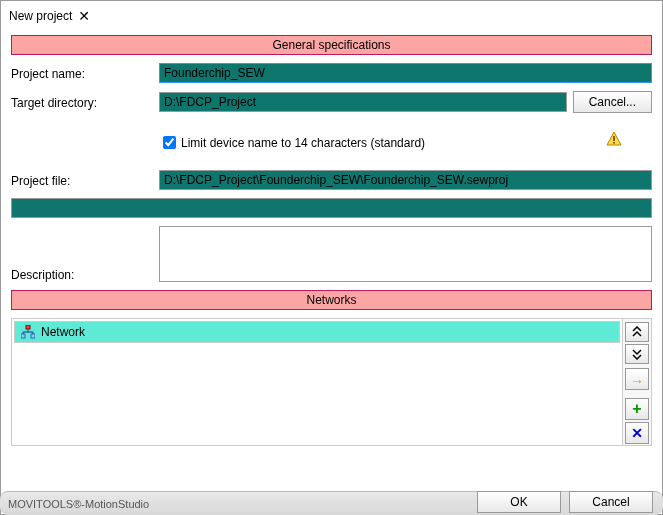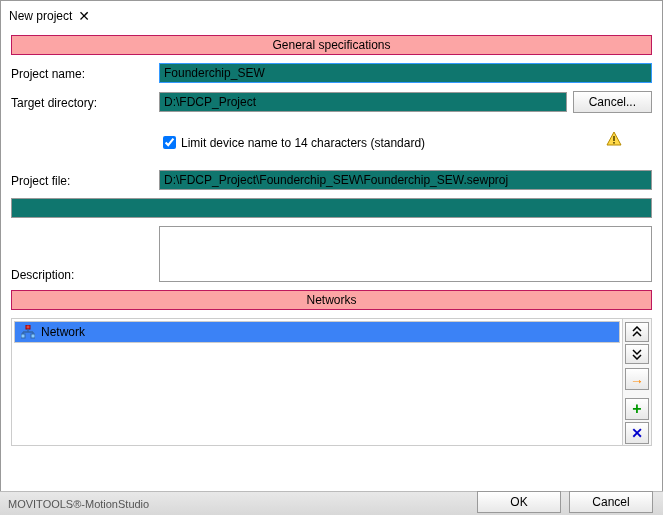--- a/index.html
+++ b/index.html
@@ -107,21 +107,21 @@
     margin-top: 6px;
     display: flex;
     height: 128px;
   }
   .networks-list {
     flex: 1;
     overflow: hidden;
     border-right: 1px solid #ccc;
   }
   .network-item {
-    background: #3b82f6;
+    background: #5eead4;
     border: 1px solid #ccc;
     margin: 2px;
     padding: 3px 6px;
     display: flex;
     align-items: center;
     gap: 6px;
   }
   .networks-buttons {
     width: 28px;
     display: flex;
@@ -150,20 +150,21 @@
     left: 0;
     right: 0;
     height: 24px;
     background: linear-gradient(#e8e8e8, #d8d8d8);
     border-top: 1px solid #bbb;
     display: flex;
     align-items: center;
     padding: 0 8px;
     font-size: 11px;
     color: #555;
+    border-radius: 8px;
   }
   .footer-buttons {
     position: absolute;
     bottom: 2px;
     right: 10px;
     display: flex;
     gap: 8px;
     padding-left: 8px;
   }
   .footer-buttons .btn { width: 84px; }

